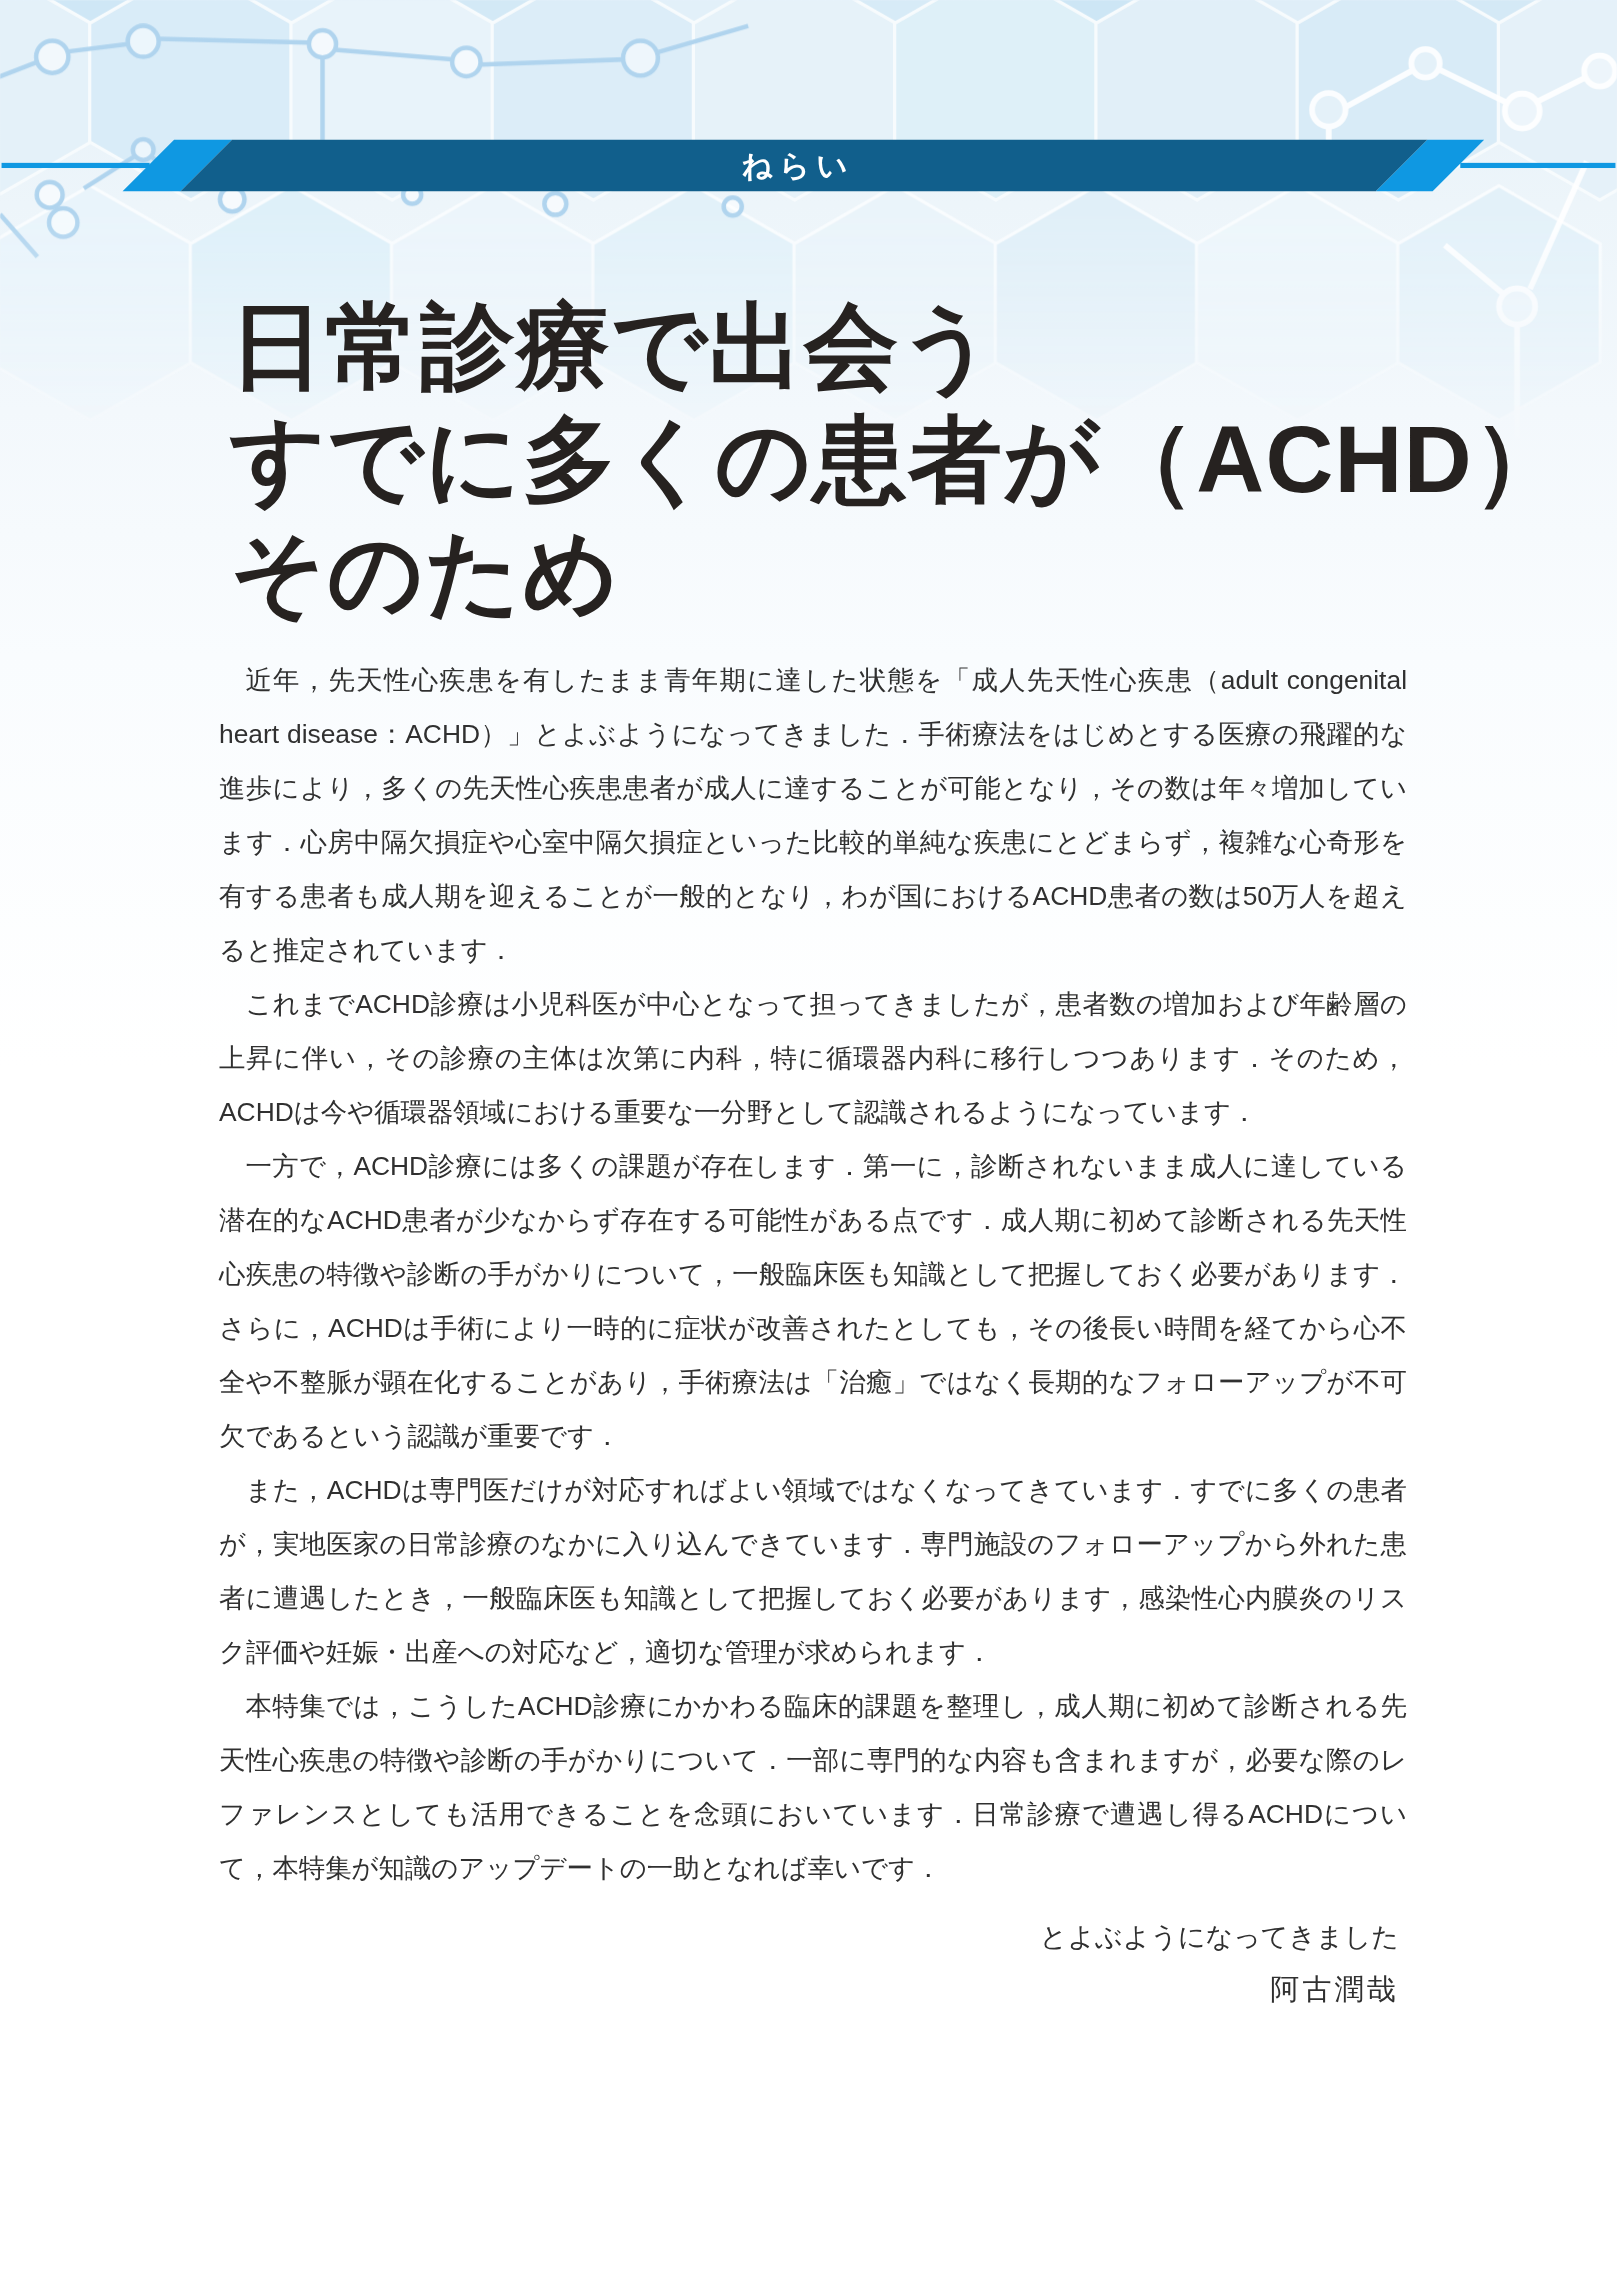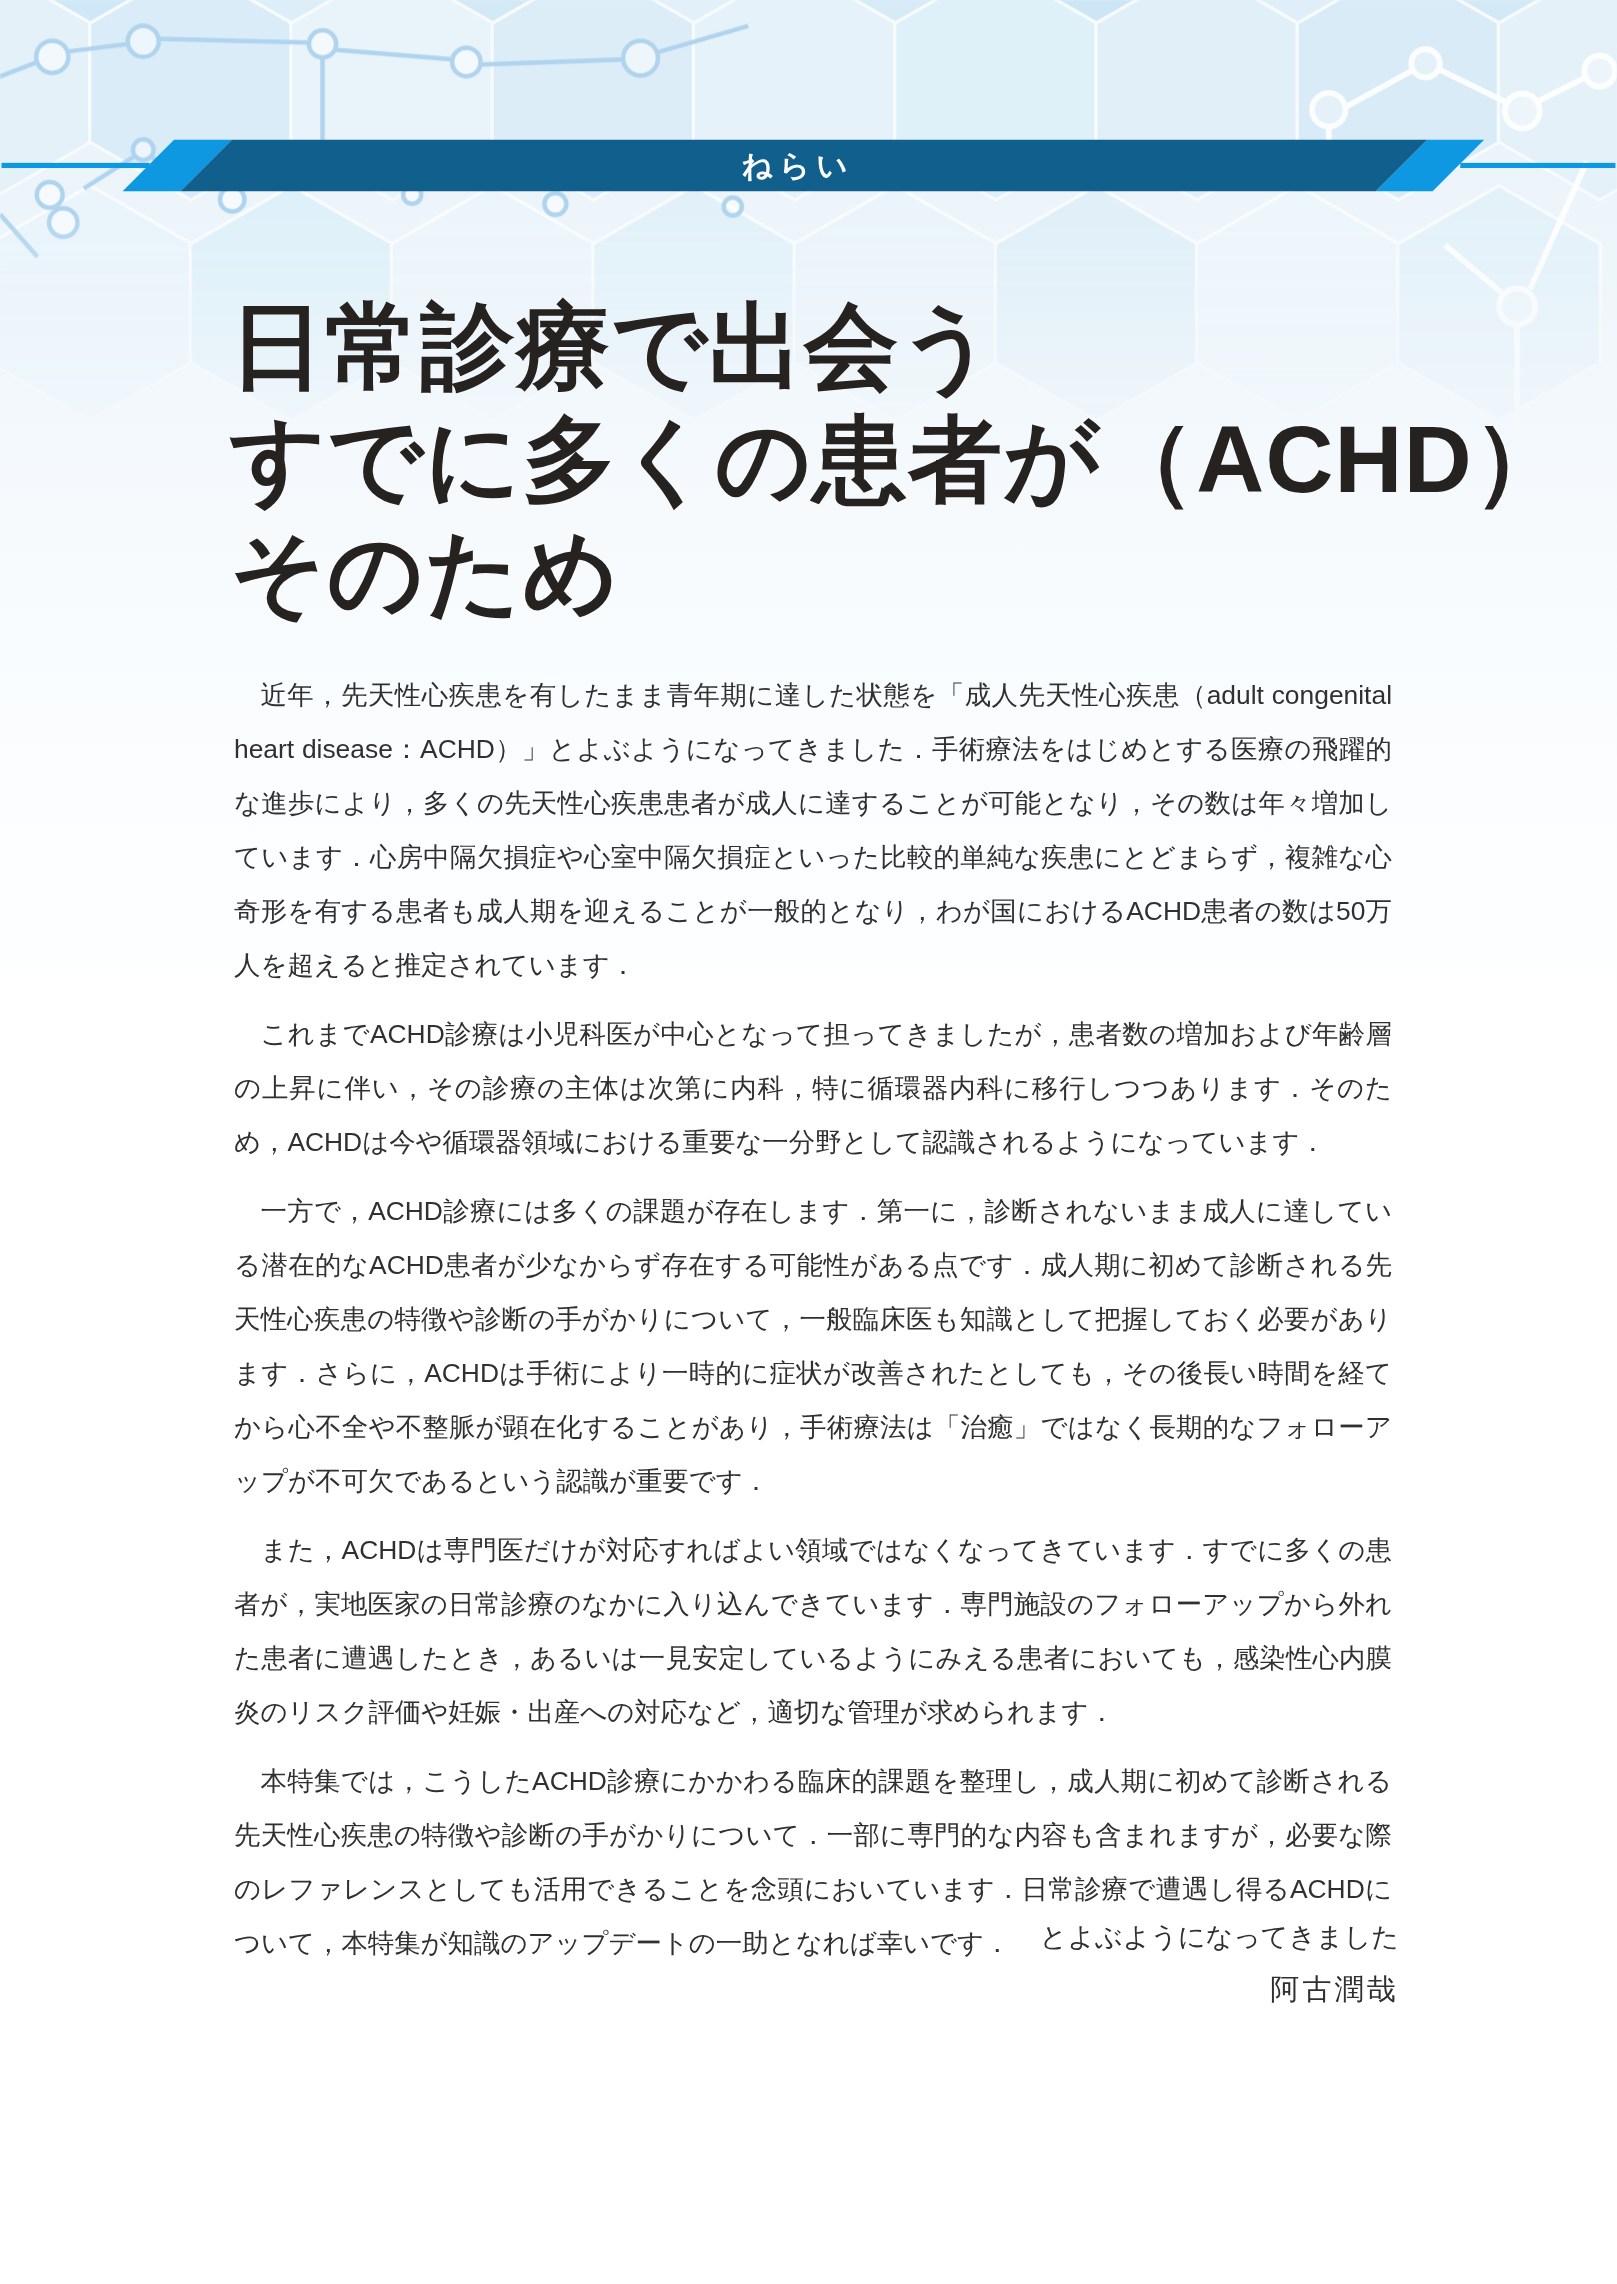--- a/index.html
+++ b/index.html
@@ -24,21 +24,21 @@
     letter-spacing:1.3px;
     white-space:nowrap;
   }
   .body-text{
     position:absolute;z-index:3;
     left:219px;top:653px;width:1188px;
     color:#303030;
     font-size:26.4px;line-height:54px;
     text-align:justify;
   }
-  .body-text p{margin:15px;text-indent:1em;}
+  .body-text p{margin:0;text-indent:1em;}
   .attribution{
     position:absolute;z-index:3;
     left:219px;top:1911px;width:1180px;
     text-align:right;color:#303030;
   }
   .attribution .affiliation{font-size:27px;line-height:52px;}
   .attribution .author{font-size:29px;line-height:52px;letter-spacing:3.2px;}
 </style>
 </head>
 <body>
@@ -152,21 +152,21 @@
   <h1 class="page-title">
     <div>日常診療で出会う</div>
     <div>すでに多くの患者が（ACHD）</div>
     <div>そのため</div>
   </h1>
 
   <div class="body-text">
     <p>近年，先天性心疾患を有したまま青年期に達した状態を「成人先天性心疾患（adult congenital heart disease：ACHD）」とよぶようになってきました．手術療法をはじめとする医療の飛躍的な進歩により，多くの先天性心疾患患者が成人に達することが可能となり，その数は年々増加しています．心房中隔欠損症や心室中隔欠損症といった比較的単純な疾患にとどまらず，複雑な心奇形を有する患者も成人期を迎えることが一般的となり，わが国におけるACHD患者の数は50万人を超えると推定されています．</p>
     <p>これまでACHD診療は小児科医が中心となって担ってきましたが，患者数の増加および年齢層の上昇に伴い，その診療の主体は次第に内科，特に循環器内科に移行しつつあります．そのため，ACHDは今や循環器領域における重要な一分野として認識されるようになっています．</p>
     <p>一方で，ACHD診療には多くの課題が存在します．第一に，診断されないまま成人に達している潜在的なACHD患者が少なからず存在する可能性がある点です．成人期に初めて診断される先天性心疾患の特徴や診断の手がかりについて，一般臨床医も知識として把握しておく必要があります．さらに，ACHDは手術により一時的に症状が改善されたとしても，その後長い時間を経てから心不全や不整脈が顕在化することがあり，手術療法は「治癒」ではなく長期的なフォローアップが不可欠であるという認識が重要です．</p>
-    <p>また，ACHDは専門医だけが対応すればよい領域ではなくなってきています．すでに多くの患者が，実地医家の日常診療のなかに入り込んできています．専門施設のフォローアップから外れた患者に遭遇したとき，あるいは一見安定しているようにみえる患者においても，感染性心内膜炎のリスク評価や妊娠・出産への対応など，適切な管理が求められます．</p>
+    <p>また，ACHDは専門医だけが対応すればよい領域ではなくなってきています．すでに多くの患者が，実地医家の日常診療のなかに入り込んできています．専門施設のフォローアップから外れた患者に遭遇したとき，一般臨床医も知識として把握しておく必要があります，感染性心内膜炎のリスク評価や妊娠・出産への対応など，適切な管理が求められます．</p>
     <p>本特集では，こうしたACHD診療にかかわる臨床的課題を整理し，成人期に初めて診断される先天性心疾患の特徴や診断の手がかりについて．一部に専門的な内容も含まれますが，必要な際のレファレンスとしても活用できることを念頭においています．日常診療で遭遇し得るACHDについて，本特集が知識のアップデートの一助となれば幸いです．</p>
   </div>
 
   <div class="attribution">
     <div class="affiliation">とよぶようになってきました</div>
     <div class="author">阿古潤哉</div>
   </div>
 
 </div>
 

